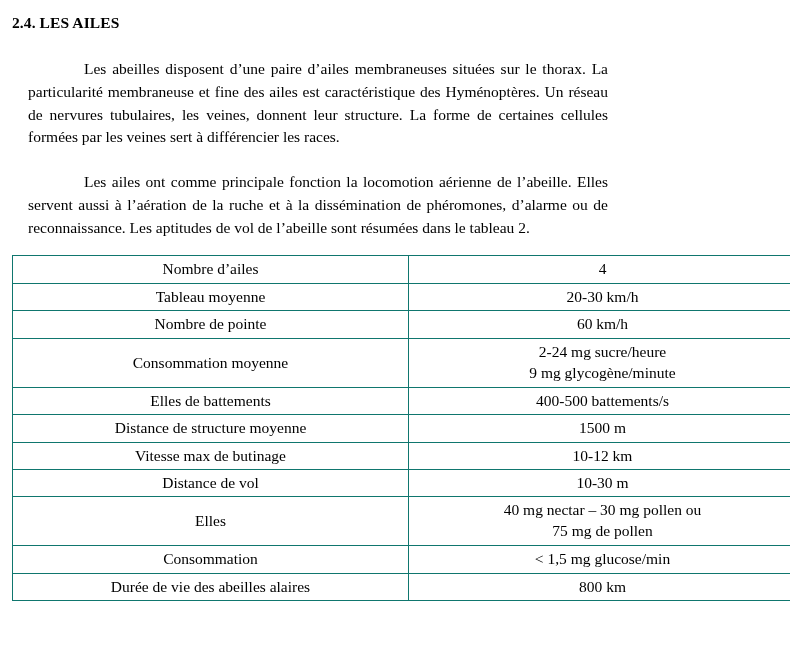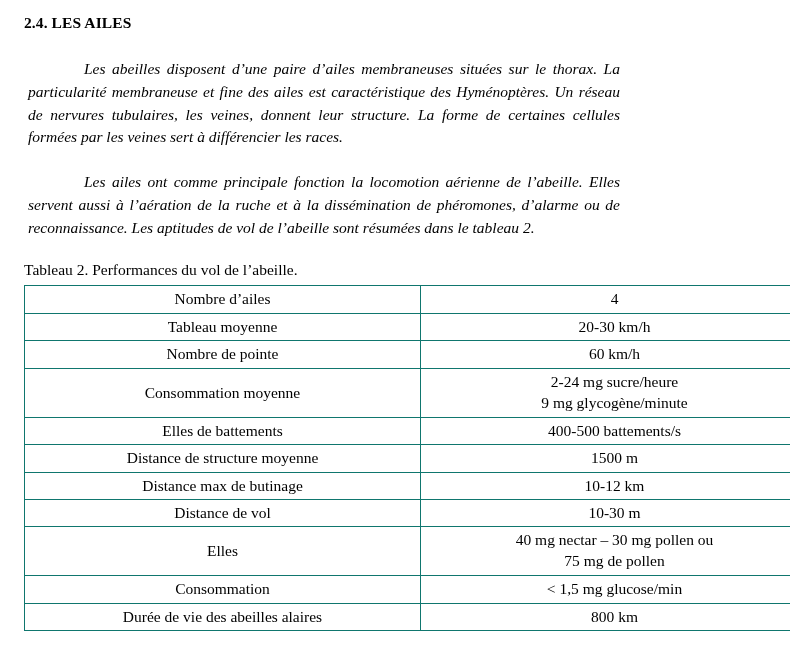--- a/index.html
+++ b/index.html
@@ -11,37 +11,36 @@
     height: 656px;
     background: #ffffff;
     font-family: "Liberation Serif", "DejaVu Serif", serif;
     color: #000000;
     overflow: hidden;
   }
   .page {
     width: 638px;
     height: 656px;
     box-sizing: border-box;
-    padding: 10px 14px 0 24px;
+    padding: 10px 14px 0 12px;
     position: relative;
   }
   .section-heading {
     font-size: 15.5px;
     font-weight: bold;
     margin: 4px 0 0 0;
     letter-spacing: 0.1px;
   }
   .body-par {
     font-size: 15.5px;
     line-height: 1.47;
     text-align: justify;
     text-justify: inter-word;
-    margin: 4px;
+    margin: 16px;
     text-indent: 56px;
-    font-style: italic;
   }
   .par-gap-1 {
     margin-top: 26px;
   }
   .par-gap-2 {
     margin-top: 22px;
   }
   .table-caption {
     font-size: 15.5px;
     margin-top: 22px;
@@ -79,21 +78,20 @@
 <body>
 
 <div class="page">
 
   <h1 class="section-heading">2.4. LES AILES</h1>
 
   <p class="body-par par-gap-1">Les abeilles disposent d’une paire d’ailes membraneuses situées sur le thorax. La particularité membraneuse et fine des ailes est caractéristique des Hyménoptères. Un réseau de nervures tubulaires, les veines, donnent leur structure. La forme de certaines cellules formées par les veines sert à différencier les races.</p>
 
   <p class="body-par par-gap-2">Les ailes ont comme principale fonction la locomotion aérienne de l’abeille. Elles servent aussi à l’aération de la ruche et à la dissémination de phéromones, d’alarme ou de reconnaissance. Les aptitudes de vol de l’abeille sont résumées dans le tableau 2.</p>
 
-  <div class="table-caption">Tableau 2. Performances du vol de l’abeille.</div>
 
   <table class="perf-table">
     <tbody>
       <tr>
         <td class="label-cell">Nombre d’ailes</td>
         <td class="value-cell">4</td>
       </tr>
       <tr>
         <td class="label-cell">Tableau moyenne</td>
         <td class="value-cell">20-30 km/h</td>
@@ -111,21 +109,21 @@
       </tr>
       <tr>
         <td class="label-cell">Elles de battements</td>
         <td class="value-cell">400-500 battements/s</td>
       </tr>
       <tr>
         <td class="label-cell">Distance de structure moyenne</td>
         <td class="value-cell">1500 m</td>
       </tr>
       <tr>
-        <td class="label-cell">Distance max de butinage</td>
+        <td class="label-cell">Vitesse max de butinage</td>
         <td class="value-cell">10-12 km</td>
       </tr>
       <tr>
         <td class="label-cell">Distance de vol</td>
         <td class="value-cell">10-30 m</td>
       </tr>
       <tr>
         <td class="label-cell">Elles</td>
         <td class="value-cell two-line">
           <div>40 mg nectar – 30 mg pollen ou</div>

